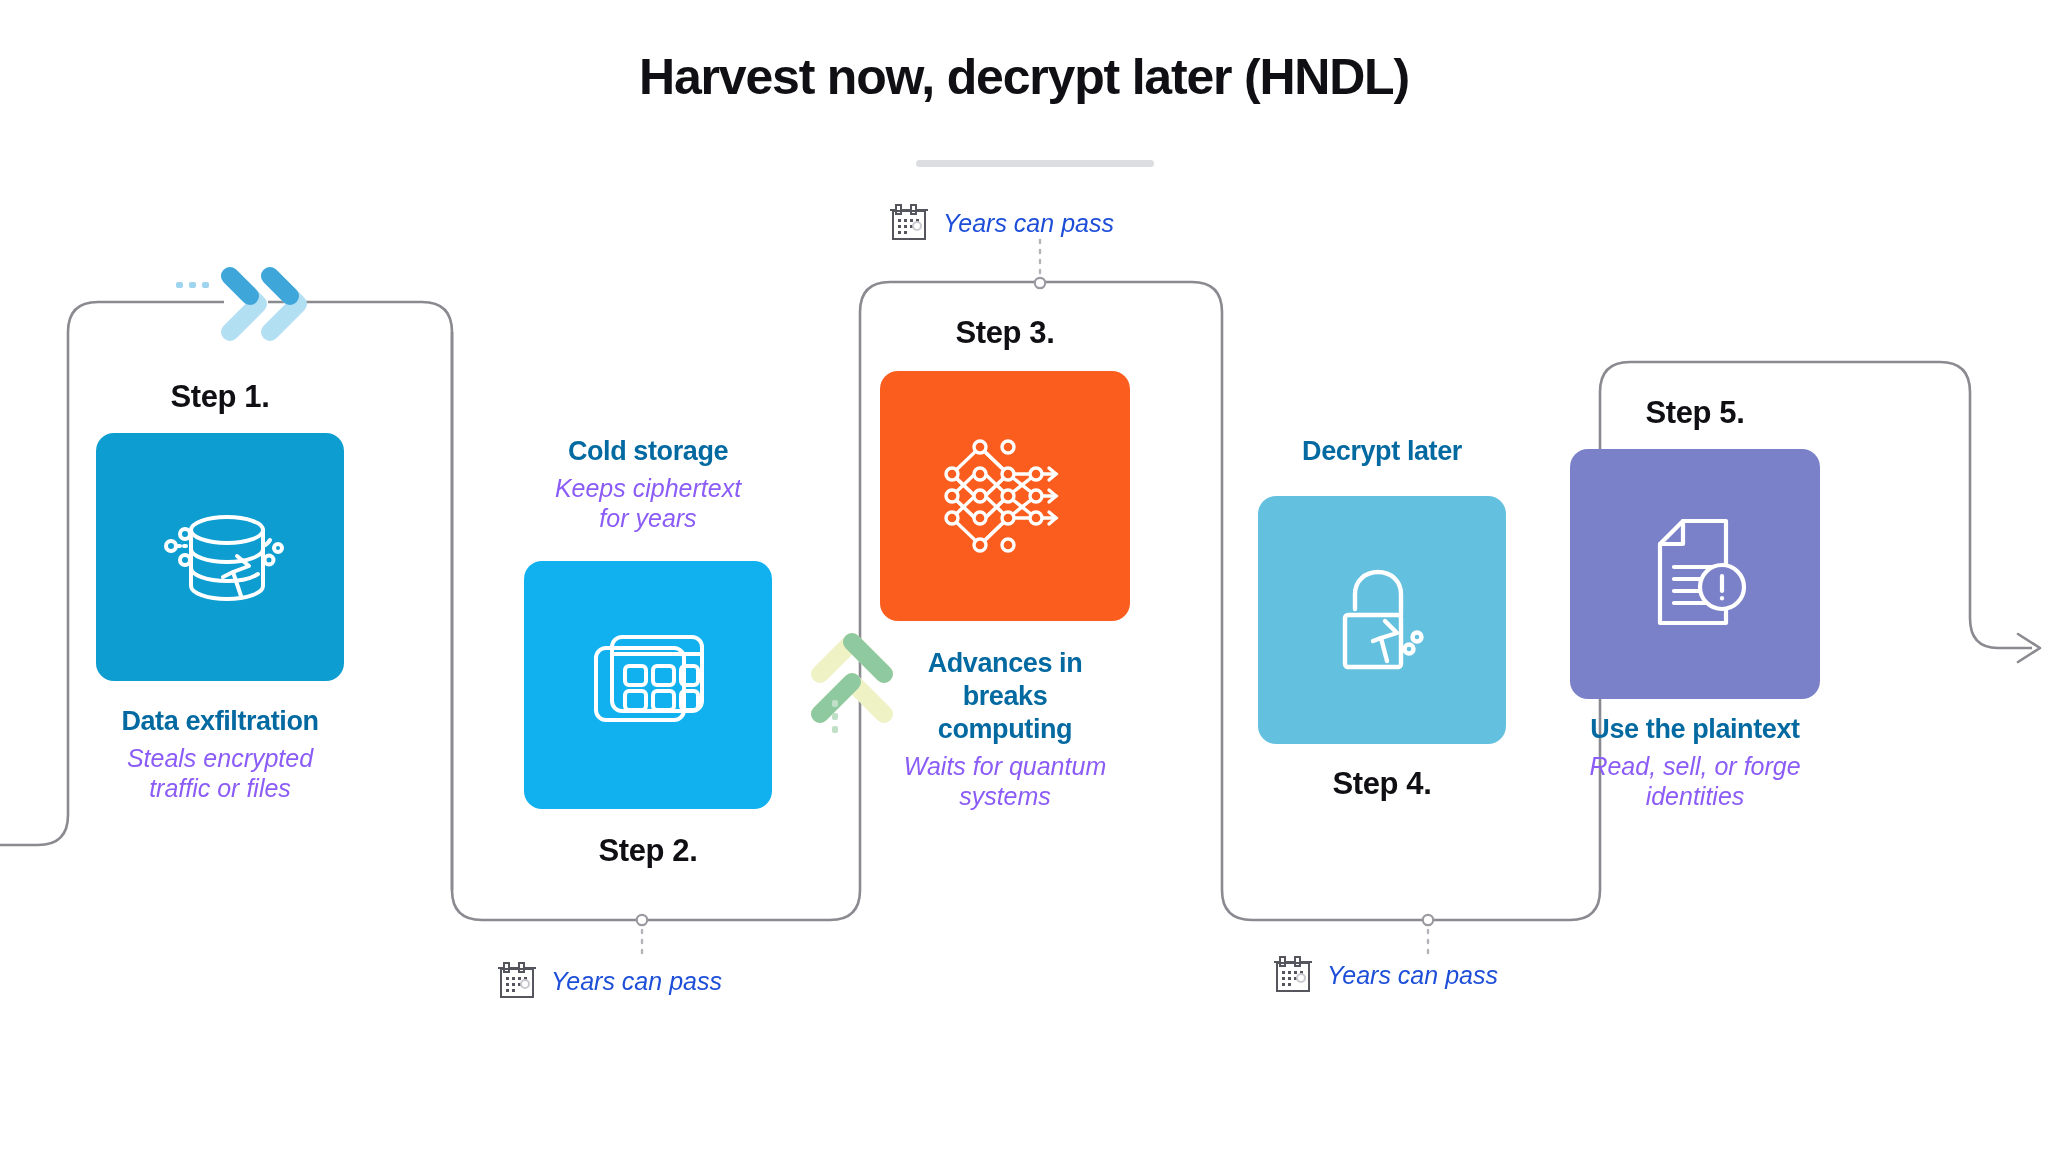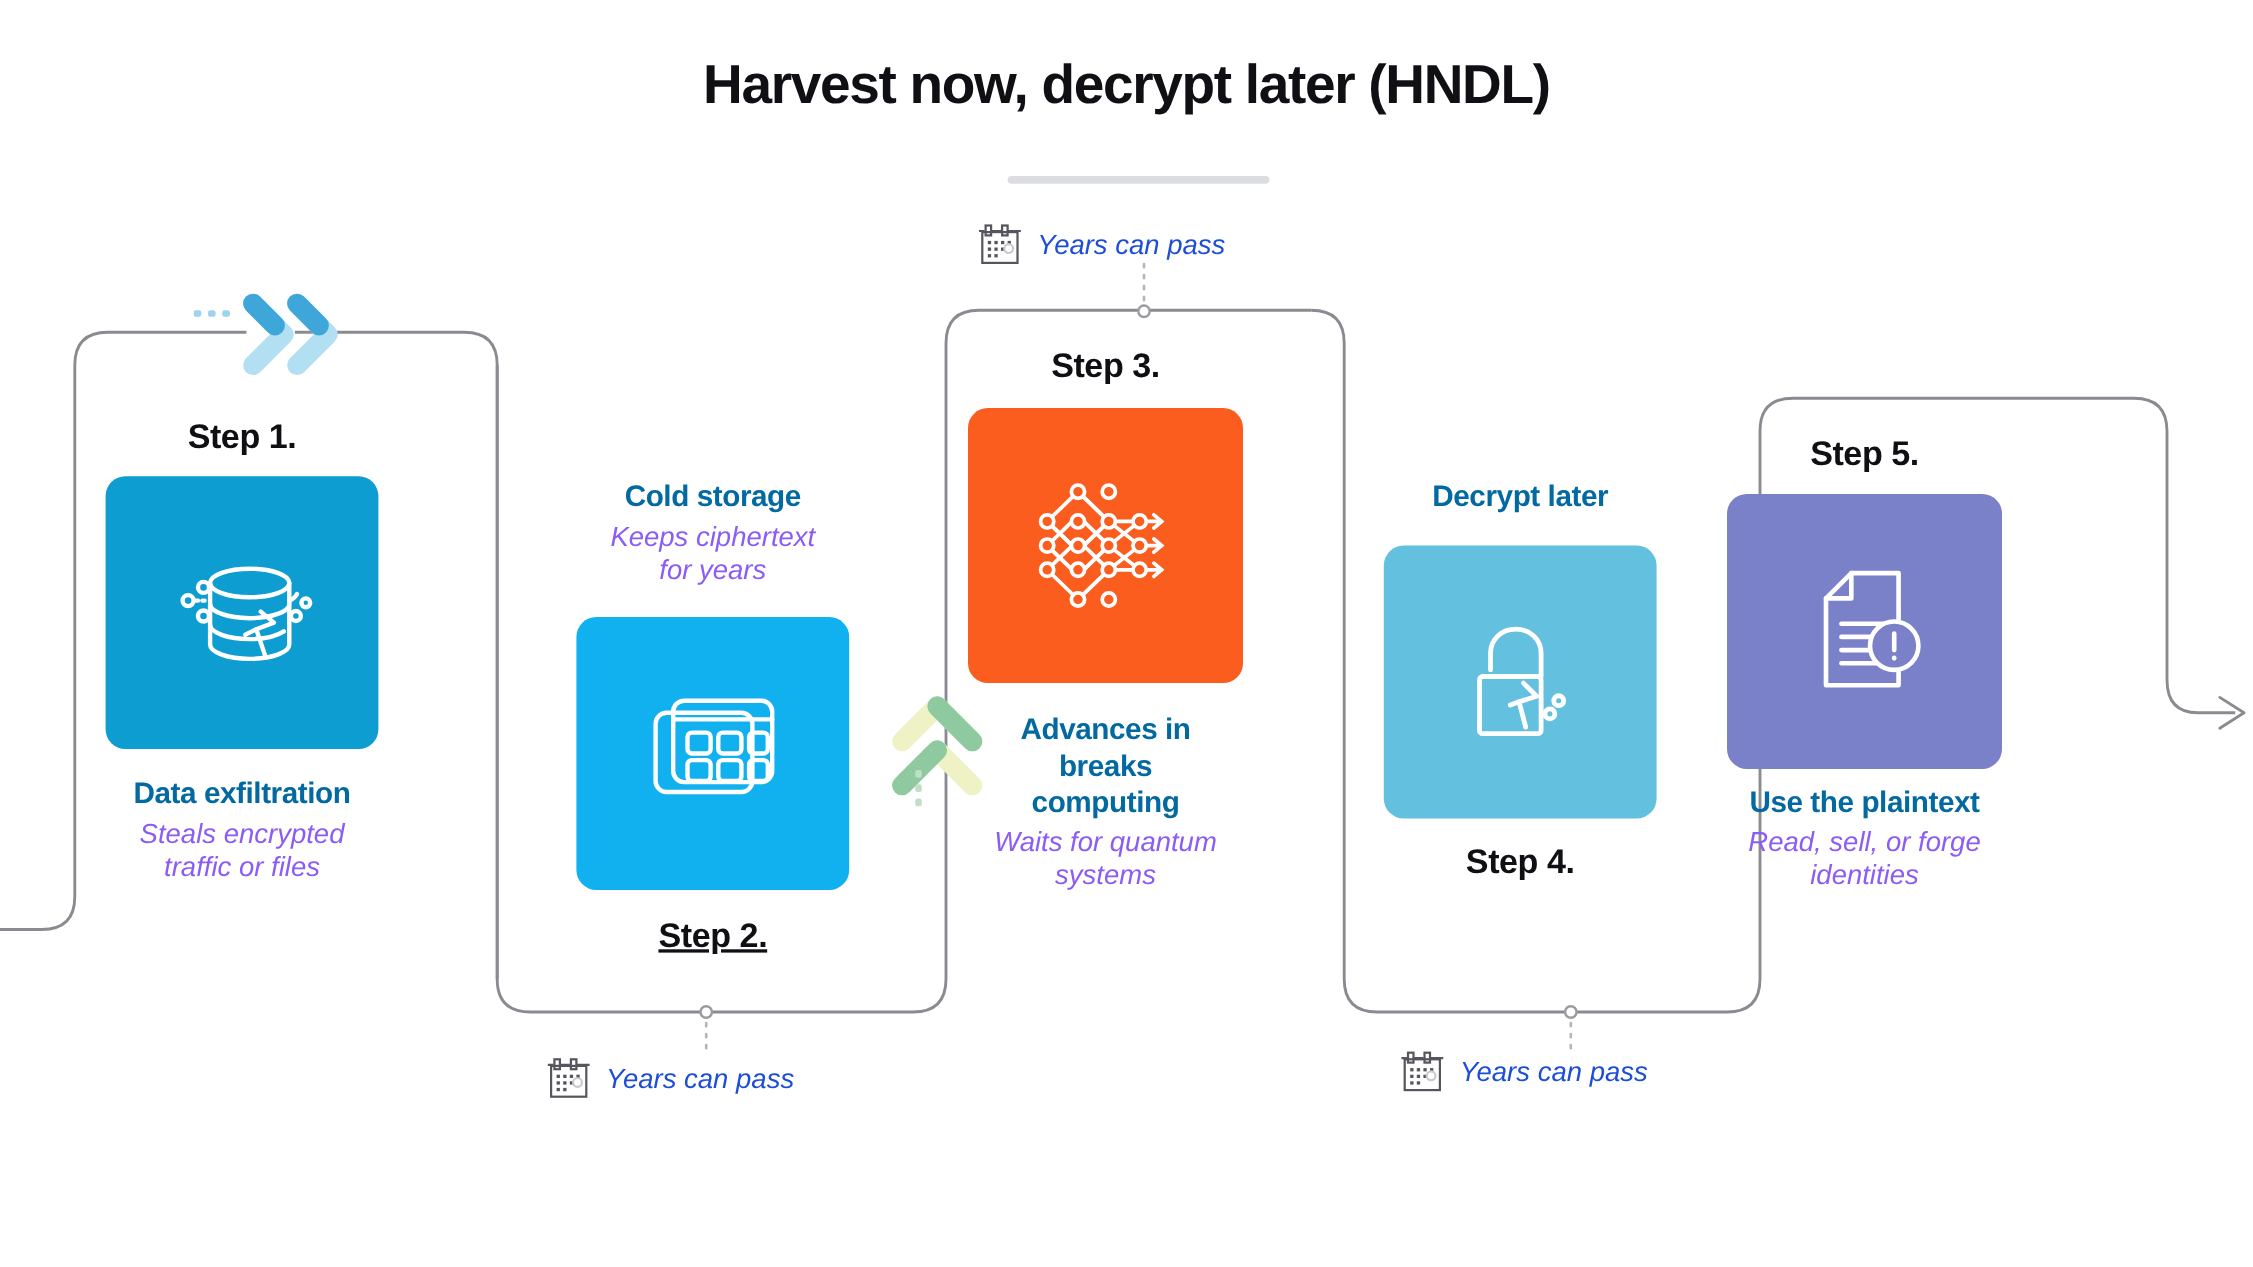--- a/index.html
+++ b/index.html
@@ -51,21 +51,21 @@
     line-height:1.2;margin-top:5px;
   }
 
   
   #step1{left:70px;top:335px;width:300px;margin-top:44px;}
   #step1 .tile{width:248px;height:248px;background:#0d9dd0;margin-top:18px;}
   #step1 .caps{margin-top:24px;}
   
   #step2{left:498px;top:435px;width:300px;}
   #step2 .tile{width:248px;height:248px;background:#11b1f0;margin-top:28px;}
-  #step2 .step-num{margin-top:24px;text-decoration:underline;}
+  #step2 .step-num{margin-top:24px;}
   
   #step3{left:840px;top:315px;width:330px;}
   #step3 .tile{width:250px;height:250px;background:#fa5d1e;margin-top:20px;}
   #step3 .caps{margin-top:26px;}
   
   #step4{left:1232px;top:435px;width:300px;}
   #step4 .tile{width:248px;height:248px;background:#63c0de;margin-top:28px;}
   #step4 .step-num{margin-top:22px;}
   
   #step5{left:1530px;top:395px;width:330px;}

